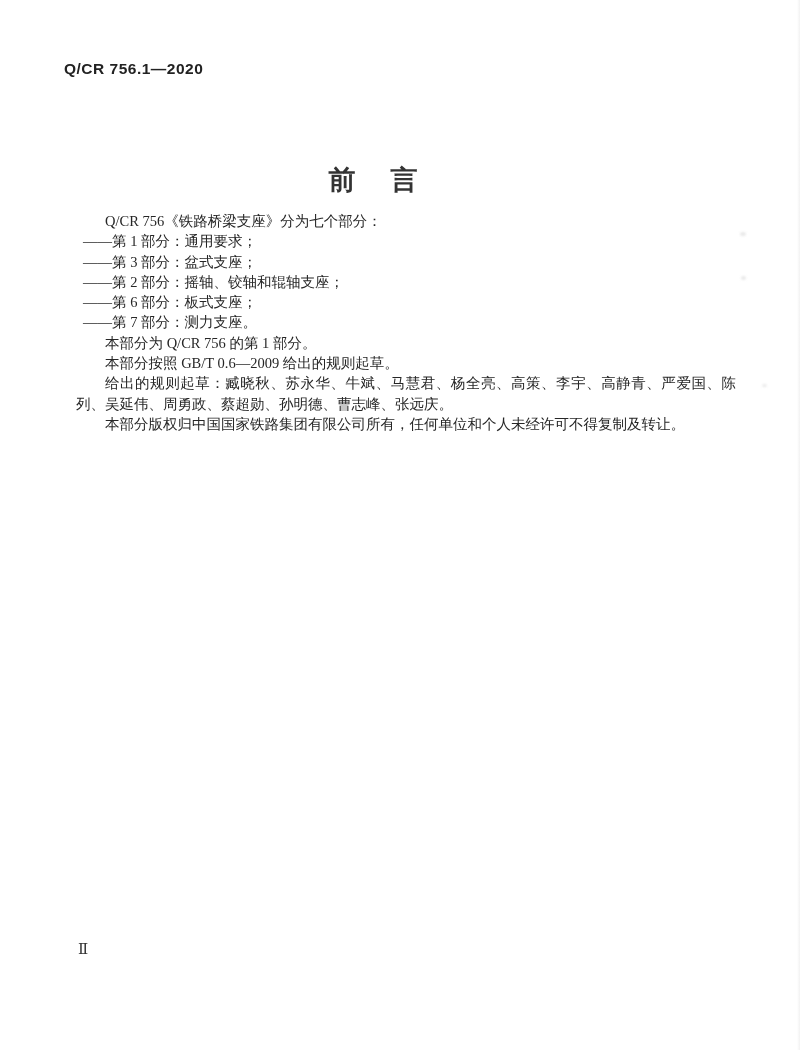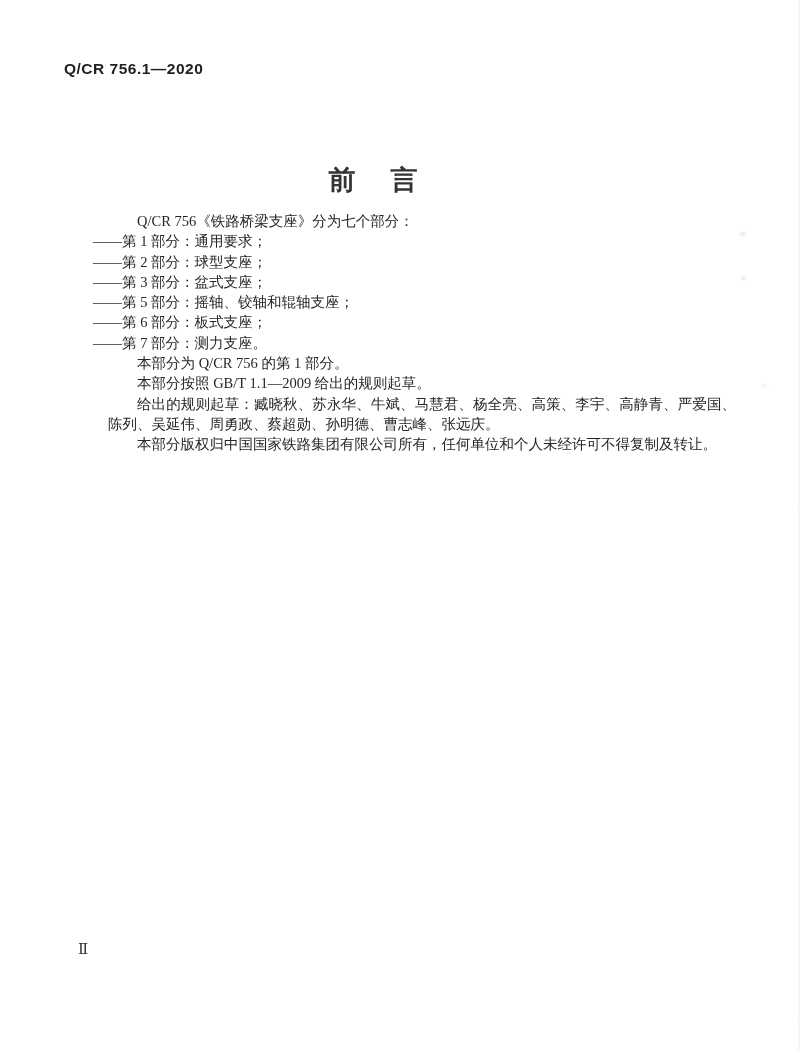--- a/index.html
+++ b/index.html
@@ -58,24 +58,23 @@
     left: 76px;
     top: 211px;
     width: 660px;
     font-size: 14.5px;
     line-height: 20.3px;
     color: #262626;
   }
   .para {
     text-indent: 2em;
     text-align: justify;
-    margin-left: 32px;
   }
   .part-item {
-    margin-left: 17px;
+    margin-left: 7px;
     text-indent: 0;
   }
   .page-number {
     position: absolute;
     left: 78px;
     top: 940px;
     font-size: 15px;
     color: #333;
   }
 </style>
@@ -86,28 +85,27 @@
 
   <div class="doc-code">Q/CR 756.1—2020</div>
 
   <h1 class="fore-title">前言</h1>
 
   <div class="body-text">
 
     <p class="para">Q/CR 756《铁路桥梁支座》分为七个部分：</p>
 
     <p class="para part-item">——第 1 部分：通用要求；</p>
-    <p class="para part-item">——第 2 部分：球型支座；</p>
     <p class="para part-item">——第 3 部分：盆式支座；</p>
-    <p class="para part-item">——第 5 部分：摇轴、铰轴和辊轴支座；</p>
+    <p class="para part-item">——第 2 部分：摇轴、铰轴和辊轴支座；</p>
     <p class="para part-item">——第 6 部分：板式支座；</p>
     <p class="para part-item">——第 7 部分：测力支座。</p>
 
     <p class="para">本部分为 Q/CR 756 的第 1 部分。</p>
-    <p class="para">本部分按照 GB/T 1.1—2009 给出的规则起草。</p>
+    <p class="para">本部分按照 GB/T 0.6—2009 给出的规则起草。</p>
     <p class="para">给出的规则起草：臧晓秋、苏永华、牛斌、马慧君、杨全亮、高策、李宇、高静青、严爱国、陈列、吴延伟、周勇政、蔡超勋、孙明德、曹志峰、张远庆。</p>
     <p class="para">本部分版权归中国国家铁路集团有限公司所有，任何单位和个人未经许可不得复制及转让。</p>
 
   </div>
 
   <div class="page-number">Ⅱ</div>
 
   <div class="artifact" style="left:740px; top:232px; width:6px; height:4px;"></div>
   <div class="artifact" style="left:741px; top:276px; width:5px; height:4px;"></div>
   <div class="artifact" style="left:762px; top:384px; width:5px; height:3px;"></div>

